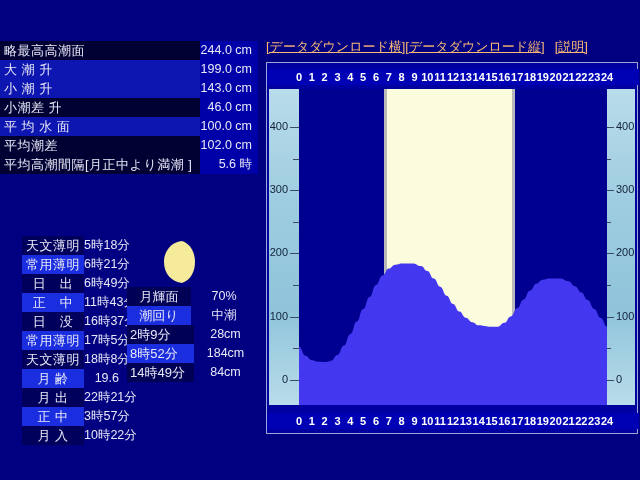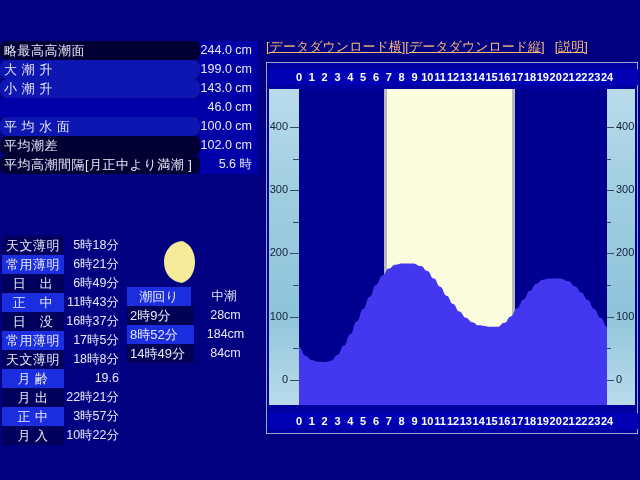--- a/index.html
+++ b/index.html
@@ -6,30 +6,30 @@
   body{
     width:640px;height:480px;overflow:hidden;position:relative;
     font-family:"Liberation Sans","DejaVu Sans",sans-serif;
     background:#000080;color:#e8e8f8;
   }
   .root{position:absolute;inset:0;background:#000080;}
 
   
   #tide-const-table{position:absolute;left:0;top:41px;width:258px;}
   .crow{display:flex;height:19px;line-height:19px;font-size:13px;}
-  .crow .lbl{flex:0 0 196px;padding-left:4px;letter-spacing:.5px;overflow:hidden;white-space:nowrap;border-radius:7px;}
+  .crow .lbl{flex:0 0 196px;padding-left:4px;letter-spacing:.5px;overflow:hidden;white-space:nowrap;}
   .crow .val{flex:1;text-align:right;padding-right:6px;white-space:nowrap;font-size:12.5px;}
   .bg-dark .lbl{background:#000033;}
   .bg-mid  .lbl{background:#0d16b0;}
   .crow .val{background:#0000a8;}
 
   
   #sunmoon-table{position:absolute;left:2px;top:236px;width:120px;}
   .srow{display:flex;height:19px;line-height:19px;font-size:13px;}
-  .srow .lbl{flex:0 0 62px;text-align:center;white-space:nowrap;overflow:hidden;letter-spacing:.5px;}
+  .srow .lbl{flex:0 0 62px;text-align:center;white-space:nowrap;overflow:hidden;letter-spacing:.5px;margin-left:20px;}
   .srow .val{flex:1;text-align:right;padding-right:3px;white-space:nowrap;font-size:12.5px;}
   .sb-dark .lbl{background:#00005c;}
   .sb-lite .lbl{background:#1a2ee0;}
 
   
   #moon-icon{position:absolute;left:162px;top:240px;width:34px;height:44px;}
 
   
   #moon-info-table{position:absolute;left:127px;top:287px;width:130px;}
   .mrow{display:flex;height:19px;line-height:19px;font-size:13px;}
@@ -76,20 +76,21 @@
       </div>
       <div class="crow bg-mid">
         <div class="lbl">大 潮 升</div>
         <div class="val">199.0 cm</div>
       </div>
       <div class="crow bg-mid">
         <div class="lbl">小 潮 升</div>
         <div class="val">143.0 cm</div>
       </div>
       <div class="crow bg-dark">
+        <div class="lbl">小潮差 升</div>
         <div class="val">46.0 cm</div>
       </div>
       <div class="crow bg-mid">
         <div class="lbl">平 均 水 面</div>
         <div class="val">100.0 cm</div>
       </div>
       <div class="crow bg-dark">
         <div class="lbl">平均潮差</div>
         <div class="val">102.0 cm</div>
       </div>
@@ -146,20 +147,24 @@
       </div>
     </div>
 
   <div id="moon-icon">
     <svg viewBox="0 0 34 44" width="34" height="44" aria-hidden="true">
       <path d="M20 1 C29 4 33 13 33 22 C33 31 29 40 20 43 C10 42 2 34 2 22 C2 10 10 2 20 1 Z" fill="#f5eb9a"></path>
     </svg>
   </div>
 
   <div id="moon-info-table">
+      <div class="mrow mb-dark">
+        <div class="lbl ctr">月輝面</div>
+        <div class="val">70%</div>
+      </div>
       <div class="mrow mb-lite">
         <div class="lbl ctr">潮回り</div>
         <div class="val">中潮</div>
       </div>
       <div class="mrow mb-dark">
         <div class="lbl">2時9分</div>
         <div class="val">28cm</div>
       </div>
       <div class="mrow mb-lite">
         <div class="lbl">8時52分</div>

